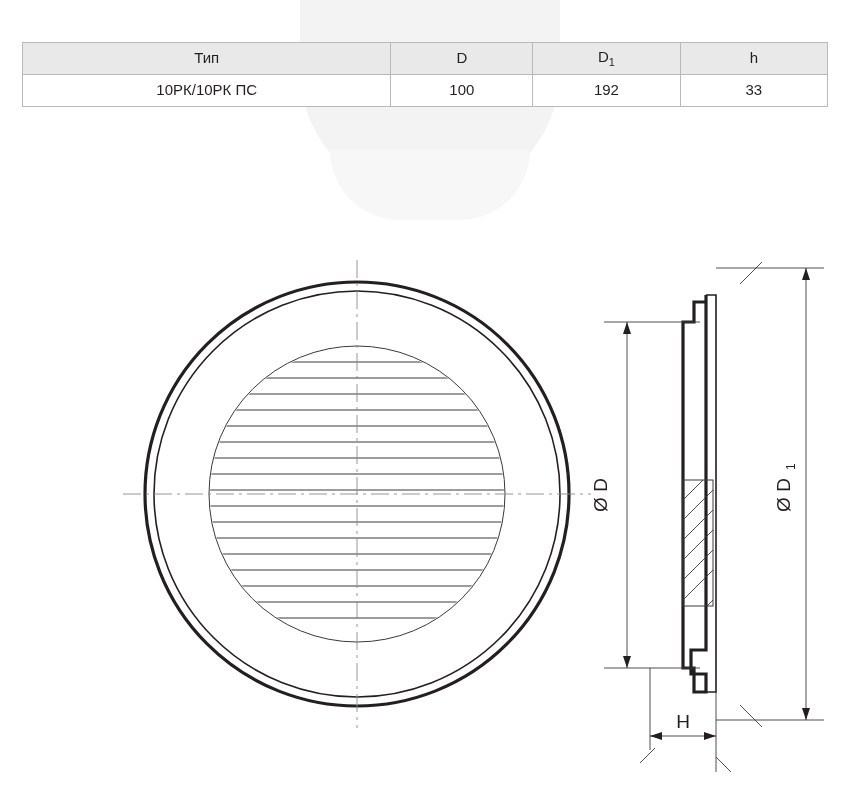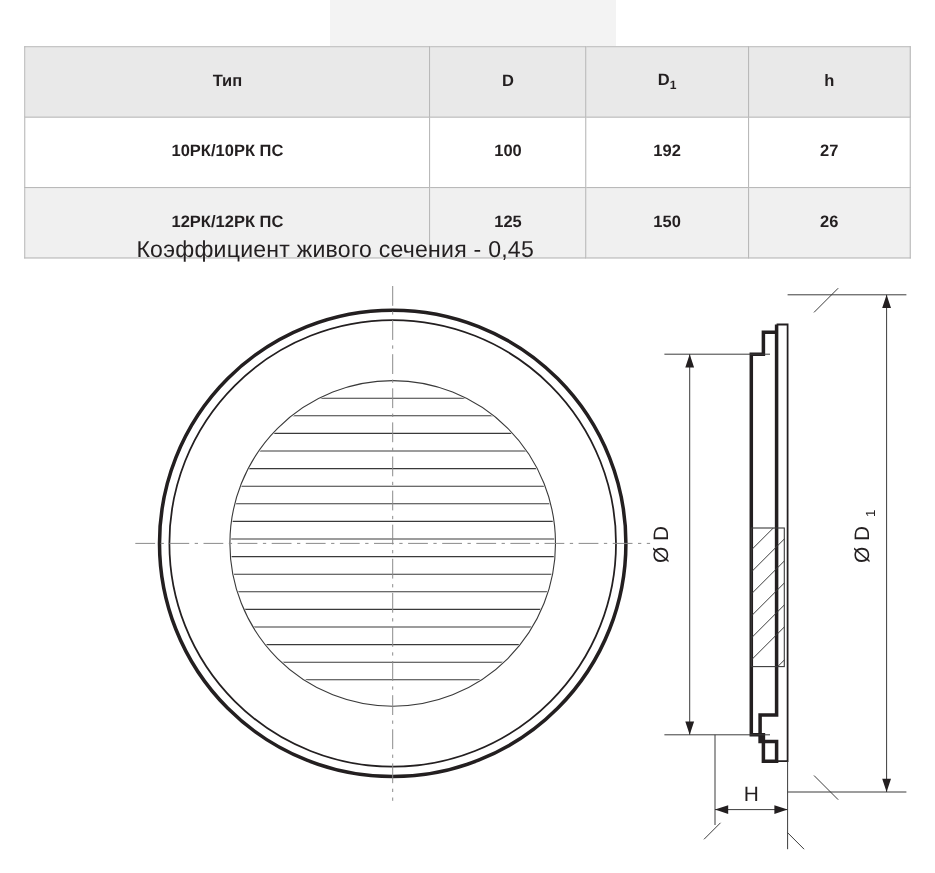--- a/index.html
+++ b/index.html
@@ -23,22 +23,22 @@
   table.spec{
     position:absolute;left:22px;top:42px;width:806px;
     border-collapse:collapse;
     font-size:15px;
     background:#ffffff;
     z-index:3;
   }
   table.spec th,table.spec td{
     border:1px solid #b9b9b9;
     text-align:center;
-    padding:20px 2px;
-    font-weight:bold;
+    padding:4px 2px;
+    font-weight:normal;
     color:#231f20;
     height:23px;
     line-height:1.1;
   }
   table.spec thead th{background:#e9e9e9;}
   table.spec tbody tr:nth-child(even) td{background:#f0f0f0;}
   table.spec tbody tr:nth-child(odd) td{background:#ffffff;}
   .col-type{width:372px;}
   .col-d{width:140px;}
   .col-d1{width:146px;}
@@ -78,32 +78,25 @@
         <th class="col-d">D</th>
         <th class="col-d1"><span>D</span><span class="sub">1</span></th>
         <th class="col-h">h</th>
       </tr>
     </thead>
     <tbody>
       <tr>
         <td>10РК/10РК ПС</td>
         <td>100</td>
         <td>192</td>
-        <td>27</td>
-      </tr>
-      <tr>
-        <td>12РК/12РК ПС</td>
-        <td>125</td>
-        <td>150</td>
-        <td>26</td>
+        <td>33</td>
       </tr>
     </tbody>
   </table>
 
-  <div class="caption">Коэффициент живого сечения - 0,45</div>
 
   <div class="drawing">
     <svg width="850" height="544" viewBox="0 0 850 544" xmlns="http://www.w3.org/2000/svg">
 
       <g>
 
         <circle cx="357" cy="244" r="212" class="thick"></circle>
         <circle cx="357" cy="244" r="203" class="med"></circle>
 
         <circle cx="357" cy="244" r="148" class="thin"></circle>

